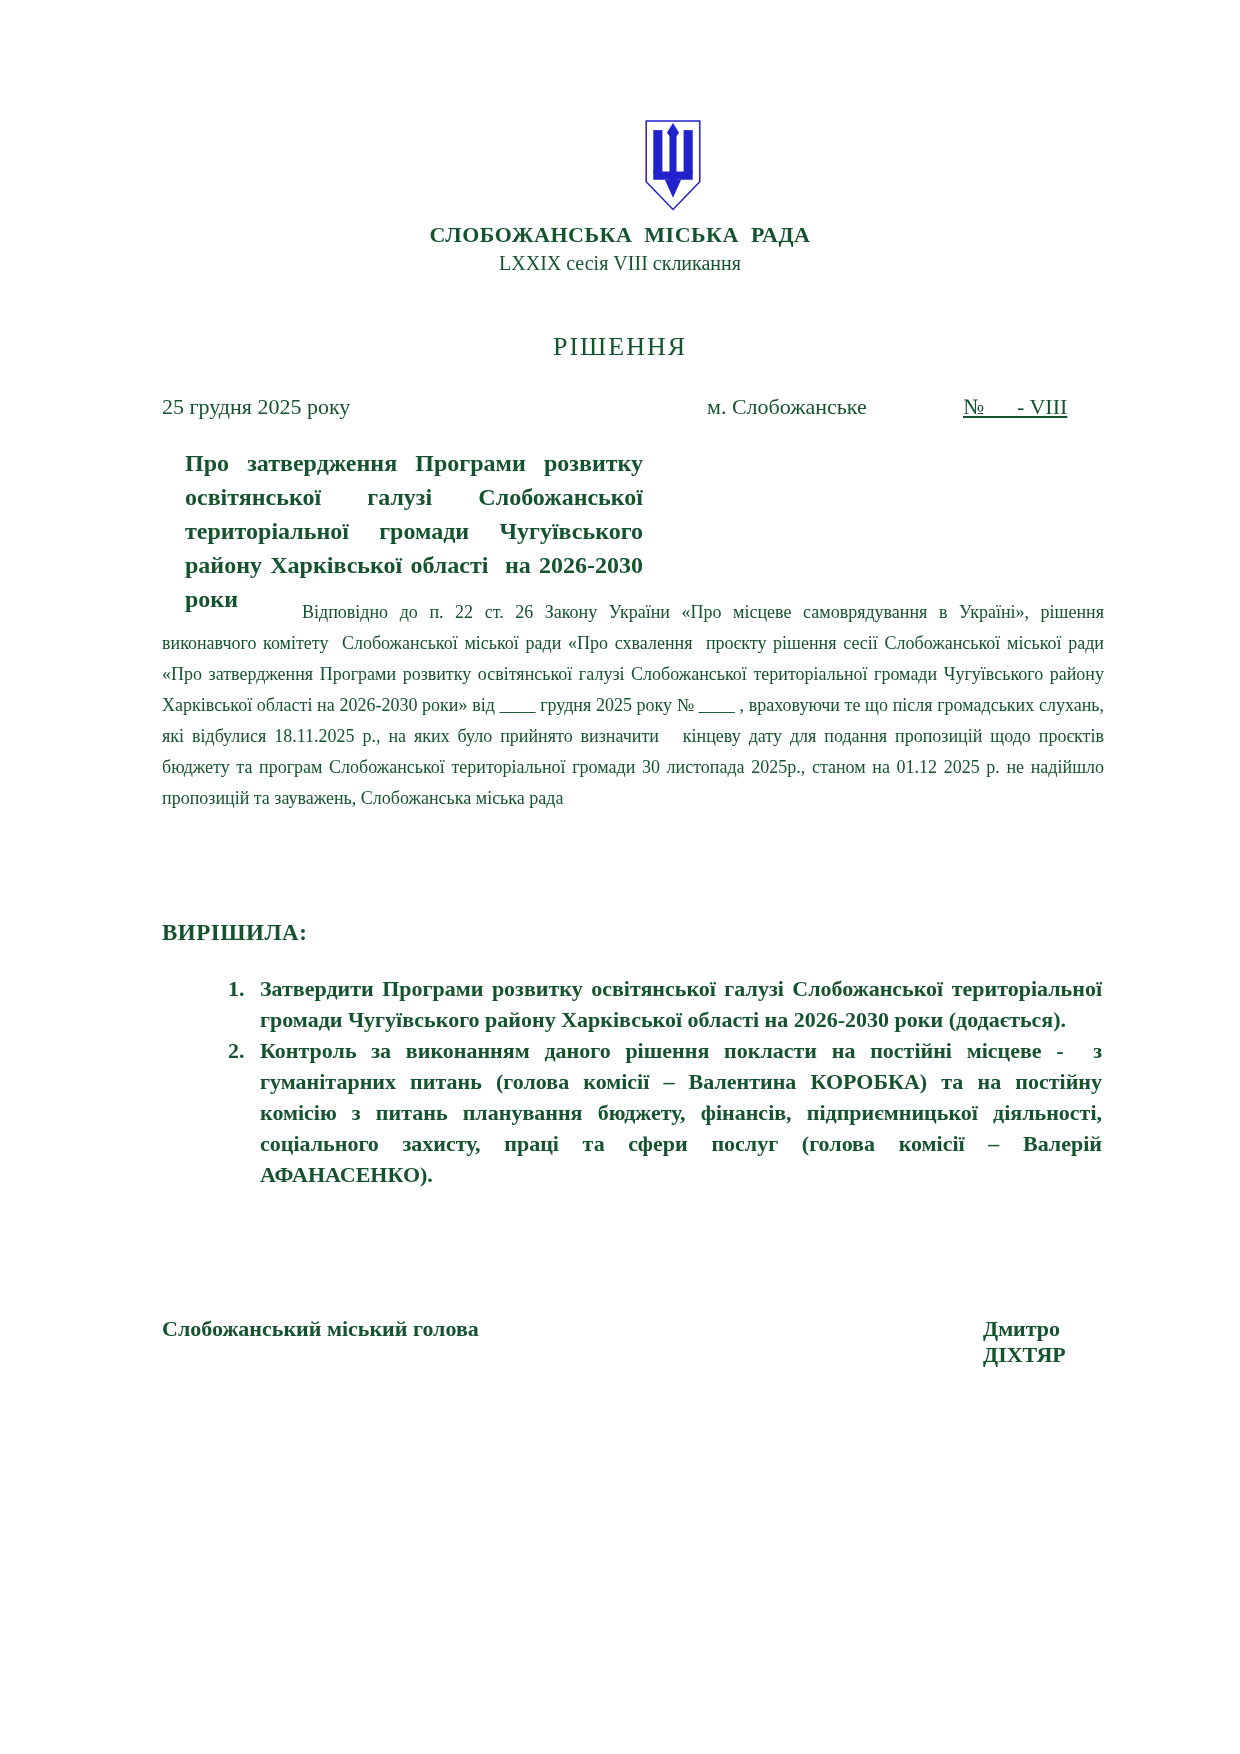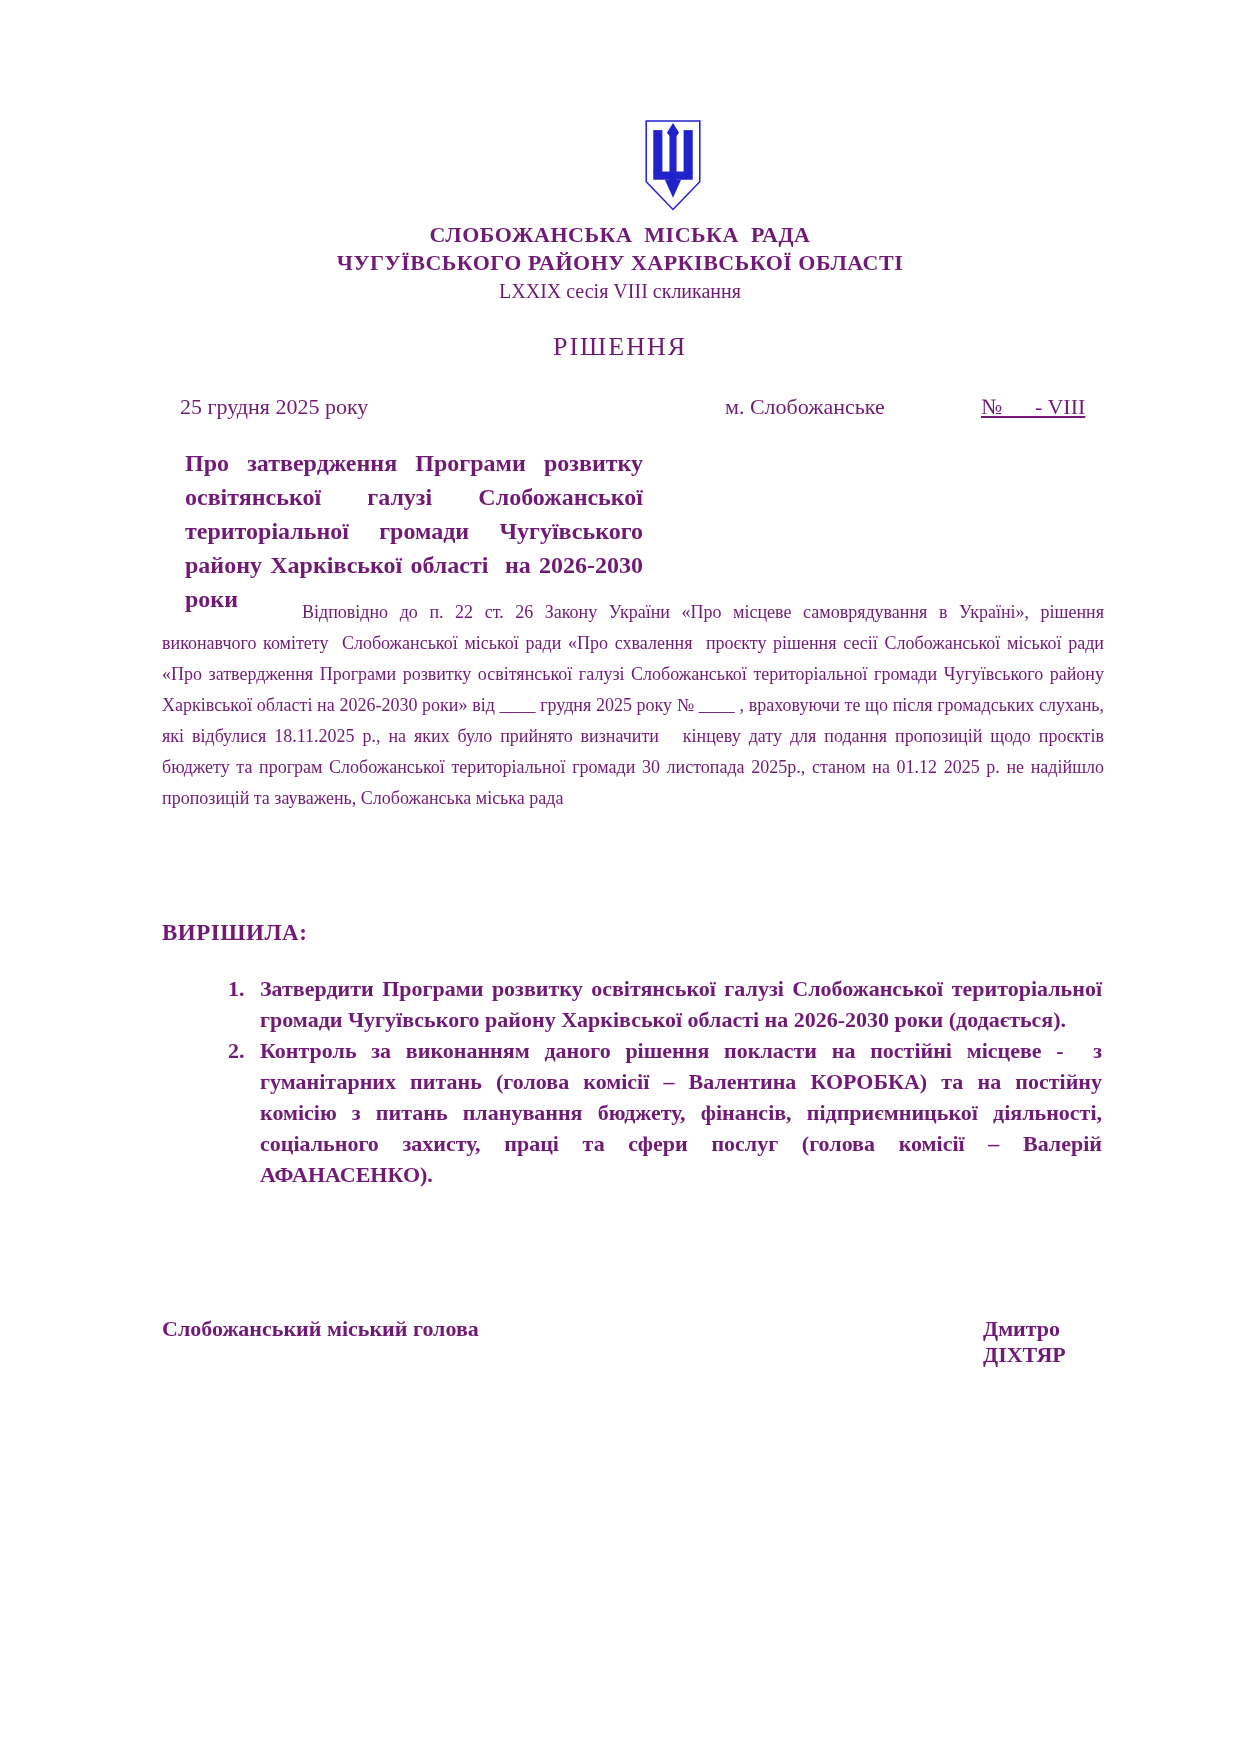--- a/index.html
+++ b/index.html
@@ -1,36 +1,36 @@
 <!DOCTYPE html>
 <html><head>
 <meta charset="utf-8">
 <style>
   html,body { margin:0; padding:0; background:#ffffff; }
   .page {
     position:relative;
     width:1240px; height:1754px;
     background:#ffffff;
     font-family:"Liberation Serif", serif;
-    color:#701a75;
+    color:#14532d;
     overflow:hidden;
   }
   .abs { position:absolute; }
   .prewrap { white-space:pre-wrap; }
 
   .emblem { top:120px; left:644px; width:58px; height:92px; }
 
   .header-block { top:221px; left:148px; width:944px; text-align:center; }
   .hdr-line { font-weight:bold; font-size:22px; line-height:28px; letter-spacing:0.5px; }
   .session-line { font-size:20px; line-height:28px; font-weight:normal; }
 
   .doctype { top:333px; left:148px; width:944px; text-align:center;
              font-size:26px; letter-spacing:2px; line-height:28px; }
 
-  .meta-row { top:394px; left:180px; width:944px; height:28px; font-size:22px; }
+  .meta-row { top:394px; left:162px; width:944px; height:28px; font-size:22px; }
   .meta-date   { position:absolute; left:0; }
   .meta-place  { position:absolute; left:545px; }
   .meta-number { position:absolute; left:801px;text-decoration:underline; }
 
   .subject { top:446px; left:172px; width:458px;
              font-weight:bold; font-size:24px; line-height:34px;
              text-align:justify;margin-left:13px; }
 
   .preamble { top:597px; left:162px; width:942px;
               font-weight:normal; font-size:18px; line-height:31px;
@@ -60,21 +60,20 @@
       <path d="M39,10 h9 v43 h-9 z" fill="#2222CC"></path>
       <path d="M25,15 h7 v45 h-7 z" fill="#2222CC"></path>
       <path d="M28.5,3 L34.5,12.5 L28.5,20 L22.5,12.5 Z" fill="#2222CC"></path>
       <path d="M9,51 h39 v8 h-39 z" fill="#2222CC"></path>
       <path d="M20.5,59 h16 L28.5,77 Z" fill="#2222CC"></path>
     </g>
   </svg>
 
   <div class="abs header-block">
     <div class="hdr-line prewrap">СЛОБОЖАНСЬКА  МІСЬКА  РАДА</div>
-    <div class="hdr-line prewrap">ЧУГУЇВСЬКОГО РАЙОНУ ХАРКІВСЬКОЇ ОБЛАСТІ</div>
     <div class="session-line prewrap">LXXIX сесія VIII скликання</div>
   </div>
 
   <div class="abs doctype prewrap">РІШЕННЯ</div>
 
   <div class="abs meta-row">
     <span class="meta-date prewrap">25 грудня 2025 року</span>
     <span class="meta-place prewrap">м. Слобожанське</span>
     <span class="meta-number prewrap">№      - VIII</span>
   </div>

